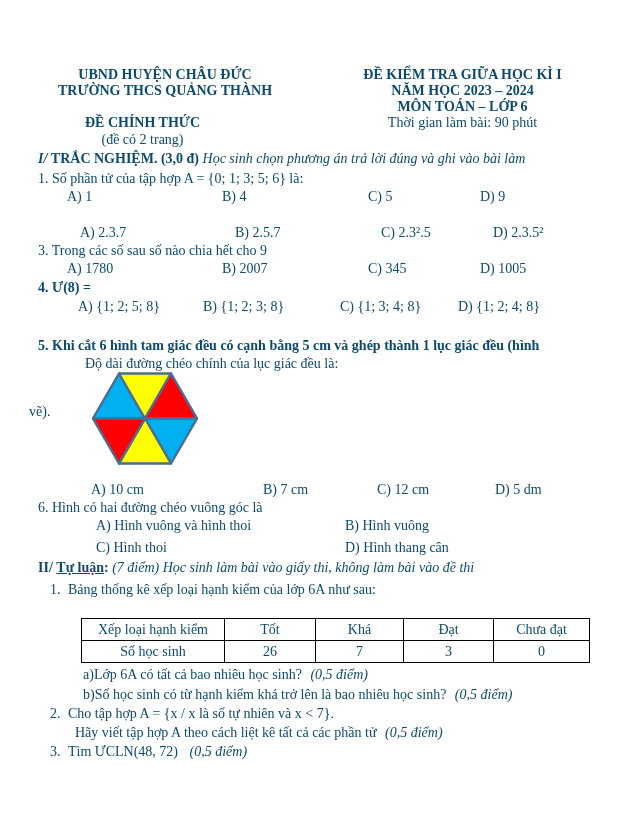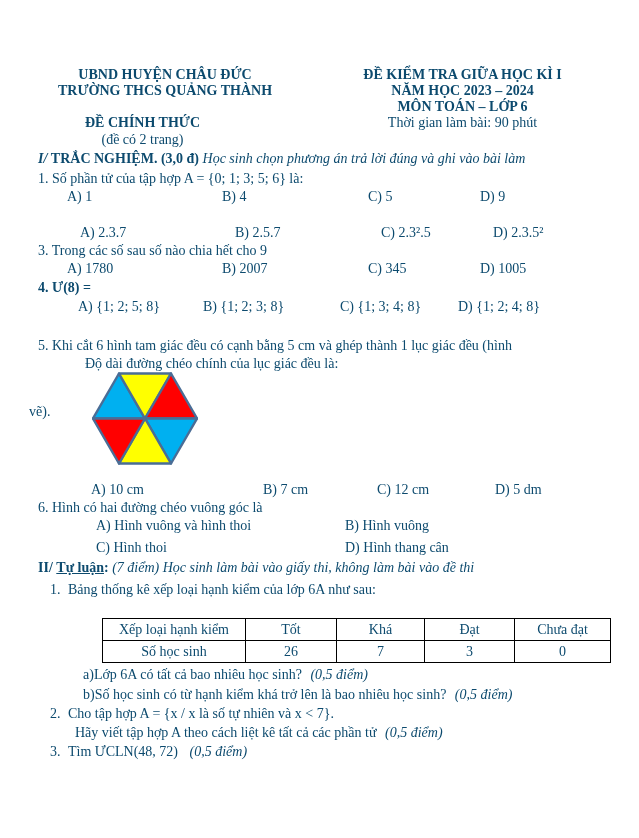--- a/index.html
+++ b/index.html
@@ -10,21 +10,21 @@
   }
   .abs { position:absolute; white-space:nowrap; line-height:17px; }
   .ctr { text-align:center; }
   .b { font-weight:bold; }
   .i { font-style:italic; }
   .bi { font-weight:bold; font-style:italic; }
   .u { text-decoration:underline; }
   .opt { position:absolute; white-space:nowrap; }
   .num { display:inline-block; width:18px; }
   .score { font-style:italic; margin-left:5px; }
-  table.stats { border-collapse:collapse;margin-left:21px; }
+  table.stats { border-collapse:collapse; }
   table.stats td {
     border:1px solid #000; text-align:center; vertical-align:middle;
     height:21px; padding:0 2px; font-size:14px;
   }
   .c0 { width:138px; } .c1 { width:86px; } .c2 { width:83px; }
   .c3 { width:85px; } .c4 { width:91px; }
 </style>
 </head>
 <body>
 
@@ -70,21 +70,21 @@
   </div>
 
   <div class="abs" style="left:38px; top:279px;font-weight:bold;">4. Ư(8) =</div>
   <div class="abs" style="left:0; top:298px; width:639px; height:17px;">
     <span class="opt" style="left:78px;">A) {1; 2; 5; 8}</span>
     <span class="opt" style="left:203px;">B) {1; 2; 3; 8}</span>
     <span class="opt" style="left:340px;">C) {1; 3; 4; 8}</span>
     <span class="opt" style="left:458px;">D) {1; 2; 4; 8}</span>
   </div>
 
-  <div class="abs" style="left:38px; top:337px;">5. Khi cắt 6 hình tam giác đều có cạnh bằng 5 cm và ghép thành 1 lục giác đều (hình</div>
+  <div class="abs" style="left:38px; top:337px;font-weight:bold;">5. Khi cắt 6 hình tam giác đều có cạnh bằng 5 cm và ghép thành 1 lục giác đều (hình</div>
   <div class="abs" style="left:0; top:355px; width:639px; height:17px;">
     <span class="opt" style="left:29px;margin-top:48px;">vẽ).</span>
     <span class="opt" style="left:85px;">Độ dài đường chéo chính của lục giác đều là:</span>
   </div>
 
   <svg class="abs" style="left:92px; top:372px;" width="106" height="93" viewBox="0 0 106 93">
     <g stroke-linejoin="round" stroke-width="2.4">
       <polygon points="1,46.5 27,1.5 53,46.5" fill="#00b0f0" stroke="#4a6d96"></polygon>
       <polygon points="27,1.5 79,1.5 53,46.5" fill="#ffff00" stroke="#4a6d96"></polygon>
       <polygon points="79,1.5 105,46.5 53,46.5" fill="#ff0000" stroke="#4a6d96"></polygon>

